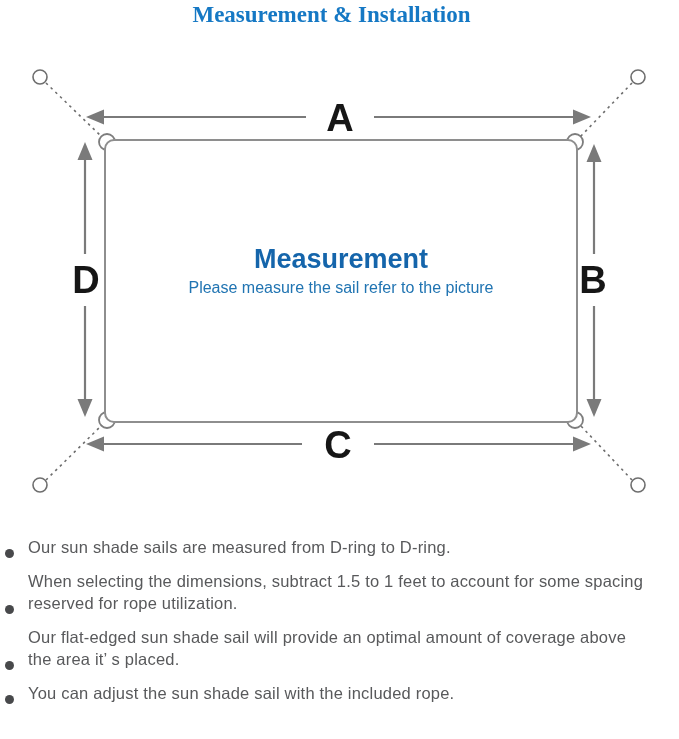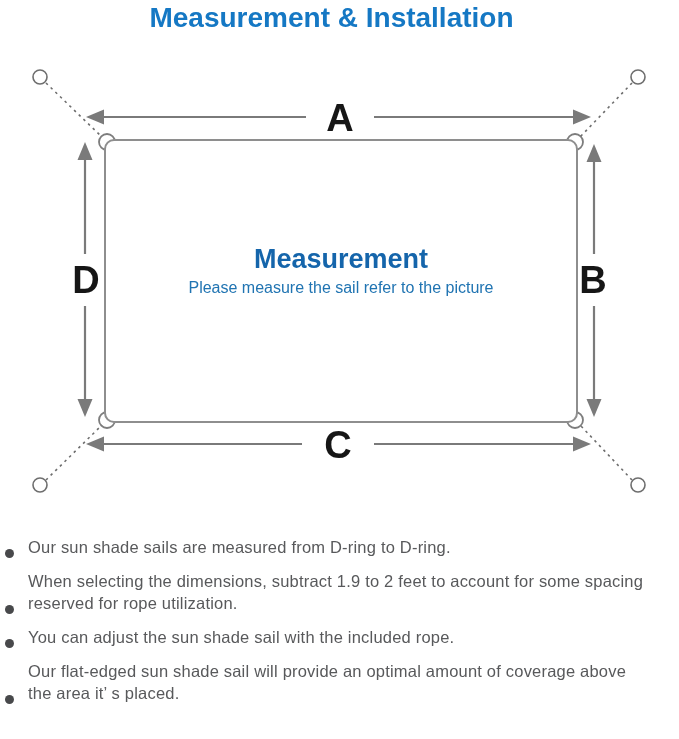--- a/index.html
+++ b/index.html
@@ -6,23 +6,24 @@
   .page{
     position:relative;
     width:679px;height:739px;
     background:#ffffff;
     font-family:"Liberation Sans", sans-serif;
     overflow:hidden;
   }
   .page-title{
     position:absolute;top:2px;left:0;right:16px;
     text-align:center;
-    font-size:28px;font-weight:bold;
+    font-size:23px;font-weight:bold;
     color:#1578c4;
     letter-spacing:0px;
+    font-family:Liberation Serif, serif;
   }
   .diagram{
     position:absolute;top:60px;left:0;
     width:679px;height:460px;
   }
   .notes{
     position:absolute;top:536px;left:5px;width:668px;
   }
   .note{
     display:flex;align-items:flex-end;
@@ -122,27 +123,27 @@
     <text class="center-subtitle" x="341" y="233" text-anchor="middle">Please measure the sail refer to the picture</text>
   </svg>
 
   <div class="notes">
     <div class="note">
       <span class="note-dot"></span>
       <span class="note-text">Our sun shade sails are measured from D-ring to D-ring.</span>
     </div>
     <div class="note">
       <span class="note-dot"></span>
-      <span class="note-text">When selecting the dimensions, subtract 1.9 to 2 feet to account for some spacing
+      <span class="note-text">When selecting the dimensions, subtract 1.5 to 1 feet to account for some spacing
 reserved for rope utilization.</span>
-    </div>
-    <div class="note">
-      <span class="note-dot"></span>
-      <span class="note-text">You can adjust the sun shade sail with the included rope.</span>
     </div>
     <div class="note">
       <span class="note-dot"></span>
       <span class="note-text">Our flat-edged sun shade sail will provide an optimal amount of coverage above
 the area it’ s placed.</span>
     </div>
+    <div class="note">
+      <span class="note-dot"></span>
+      <span class="note-text">You can adjust the sun shade sail with the included rope.</span>
+    </div>
   </div>
 
 </div>
 
 </body></html>

